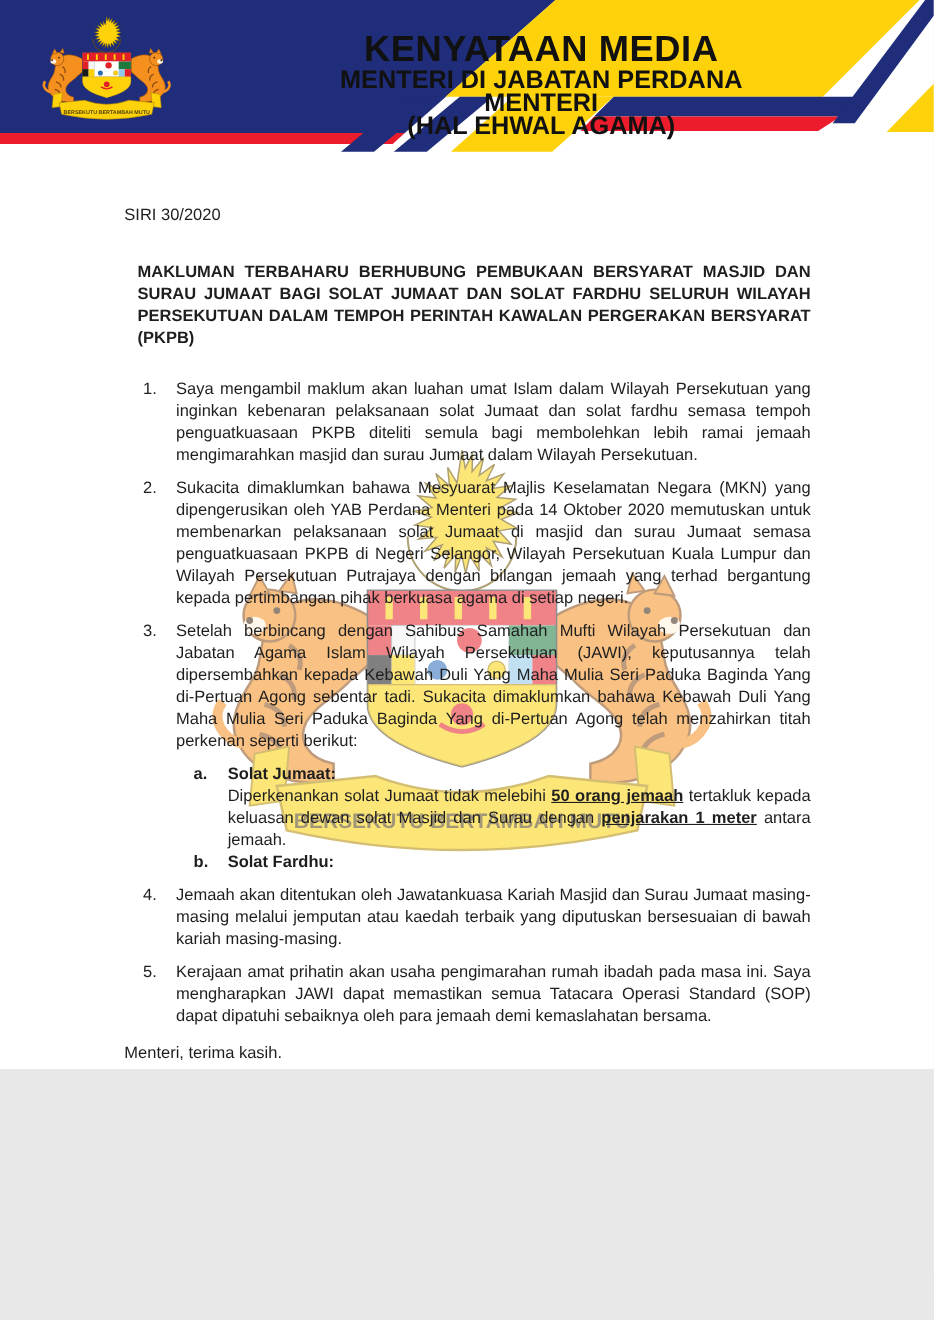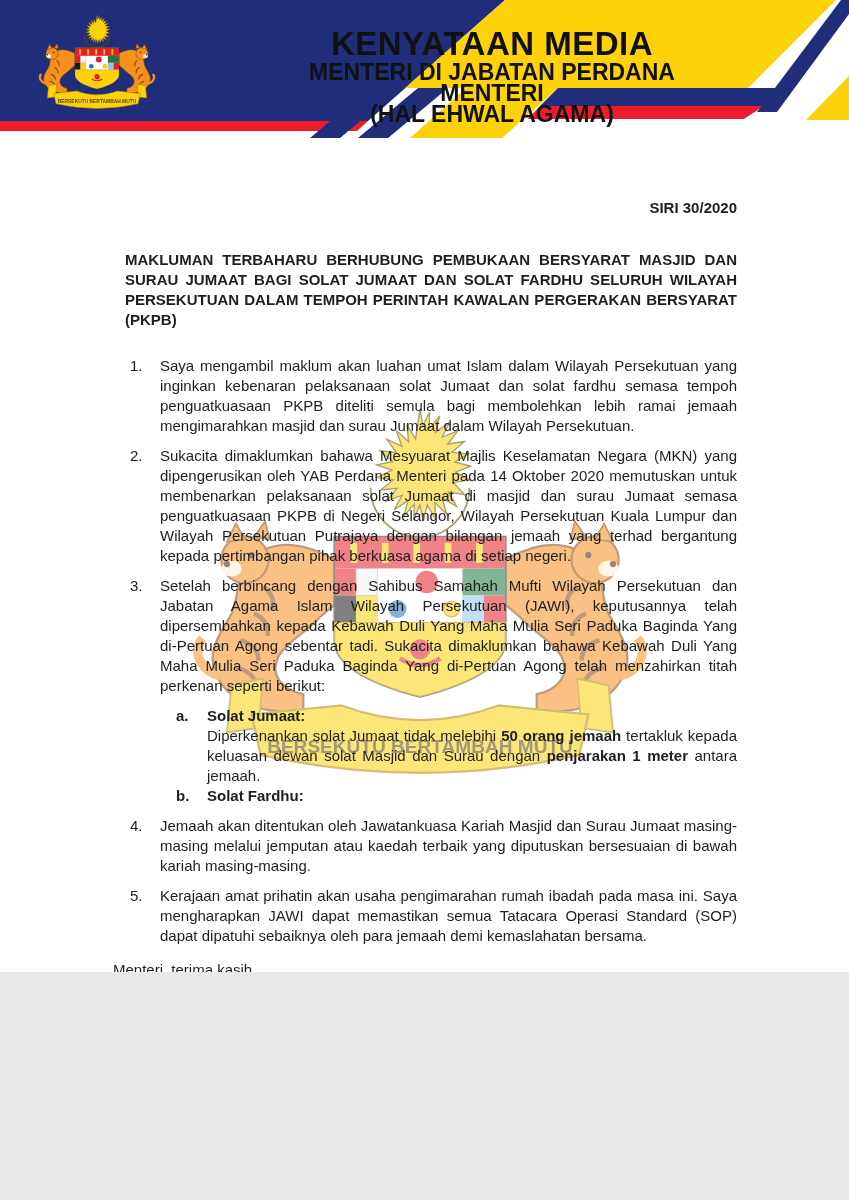--- a/index.html
+++ b/index.html
@@ -16,22 +16,22 @@
   }
   .hdr-title { font-size:33px; font-weight:bold; line-height:37px; letter-spacing:0.5px; }
   .hdr-sub   { font-size:23px; font-weight:bold; line-height:21px; }
   
   .watermark { position:absolute; top:398px; left:128px; width:584px; height:404px; opacity:0.55; z-index:0; }
   
   .content {
     position:absolute; top:170px; left:113px; width:624px; z-index:2;
     font-size:15px; line-height:20px; text-align:justify;
   }
-  .b { font-weight:bold; }
-  .siri { margin:28px 0 0 0; text-align:right; font-weight:bold; }
+  .b { font-weight:bold;text-decoration:underline; }
+  .siri { margin:16px 0 0 0; text-align:left; font-weight:normal; }
   .doc-title { margin:32px 0 0 12px; font-weight:bold; }
   .item { position:relative; padding-left:47px; margin-top:26px; }
   .item + .item, .sublist + .item { margin-top:10px; }
   .item-num { position:absolute; left:17px; top:0; }
   .sublist { margin-top:10px; }
   .subitem { position:relative; padding-left:94px; }
   .sub-letter { position:absolute; left:63px; top:0; font-weight:bold; }
   .sub-title { font-weight:bold; }
   .closing   { margin:14px 0 0 0; }
   .signatory { margin:8px 0 0 0; font-weight:bold; }

